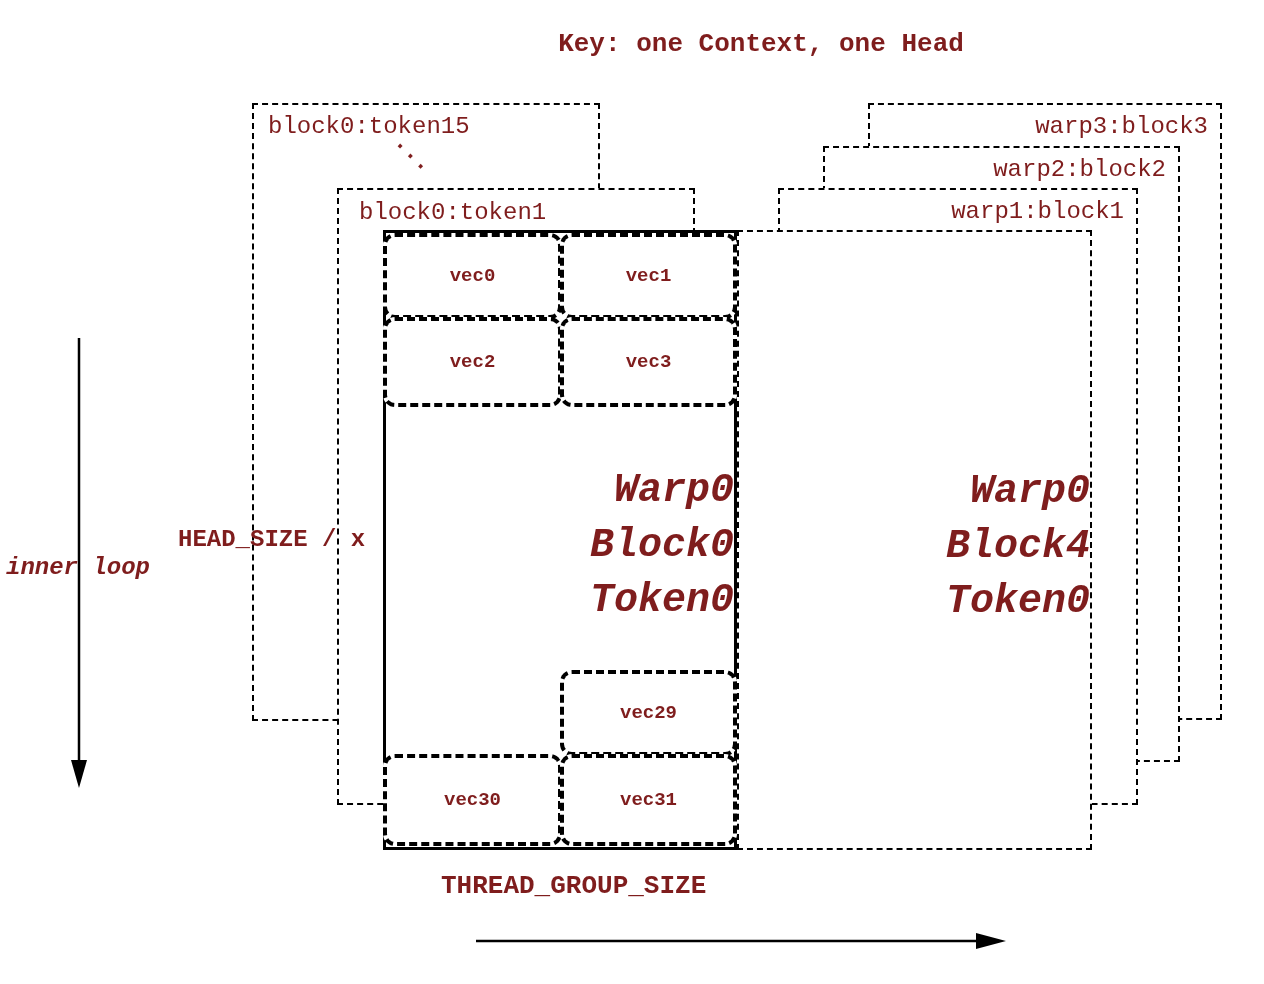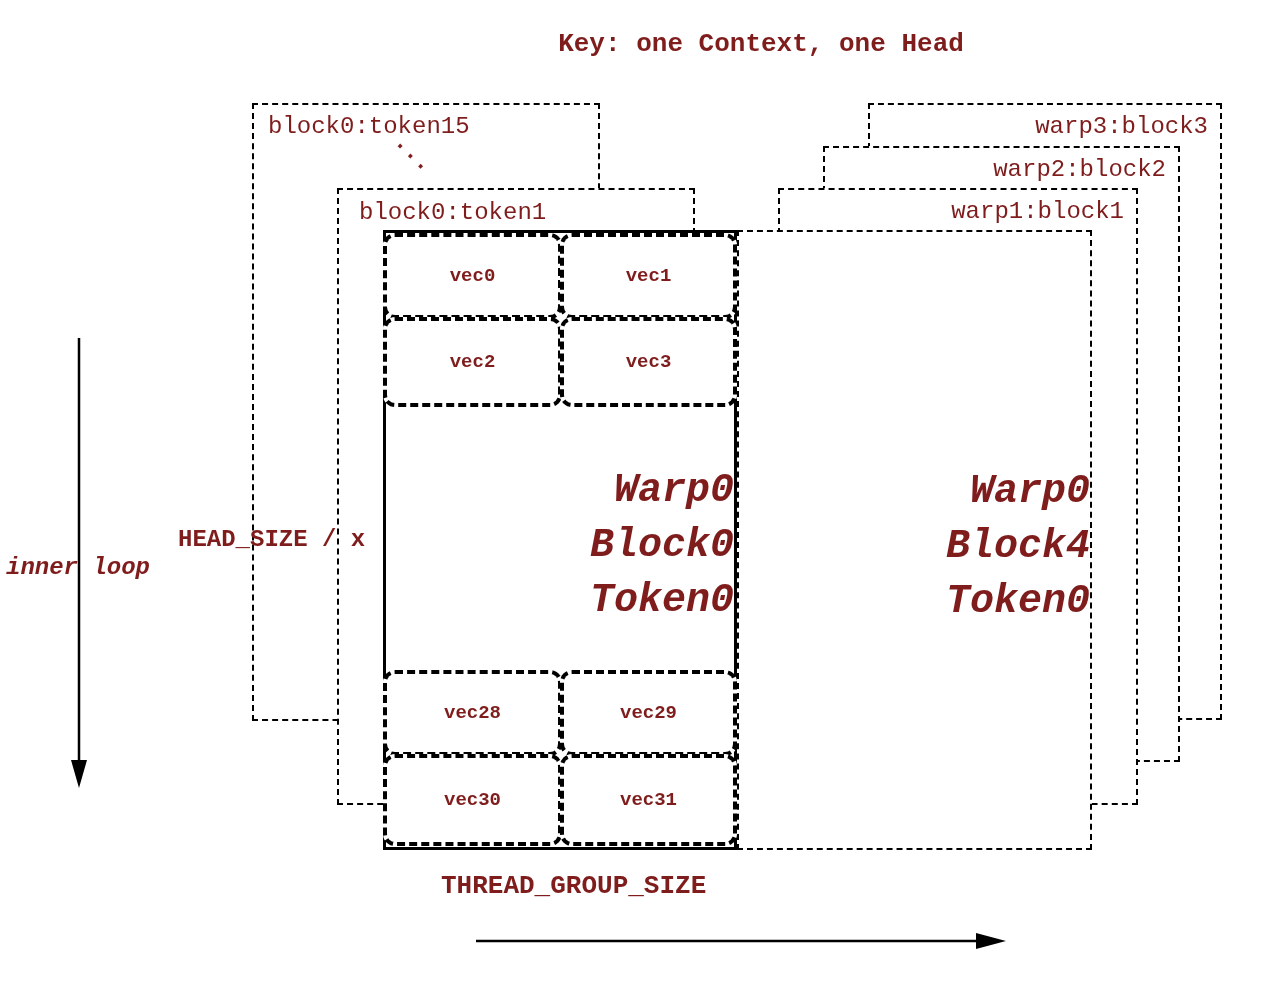--- a/index.html
+++ b/index.html
@@ -152,23 +152,20 @@
     <div class="vec-cell" style="left:174px; top:84px; width:177px; height:90px;">
       <span>vec3</span>
     </div>
 
     <div class="center-text">
       <div>Warp0</div>
       <div>Block0</div>
       <div>Token0</div>
     </div>
 
-    <div class="vec-cell" style="left:-3px; top:437px; width:179px; height:86px;">
-      <span>vec28</span>
-    </div>
     <div class="vec-cell" style="left:174px; top:437px; width:177px; height:86px;">
       <span>vec29</span>
     </div>
     <div class="vec-cell" style="left:-3px; top:521px; width:179px; height:92px;">
       <span>vec30</span>
     </div>
     <div class="vec-cell" style="left:174px; top:521px; width:177px; height:92px;">
       <span>vec31</span>
     </div>
   </div>

